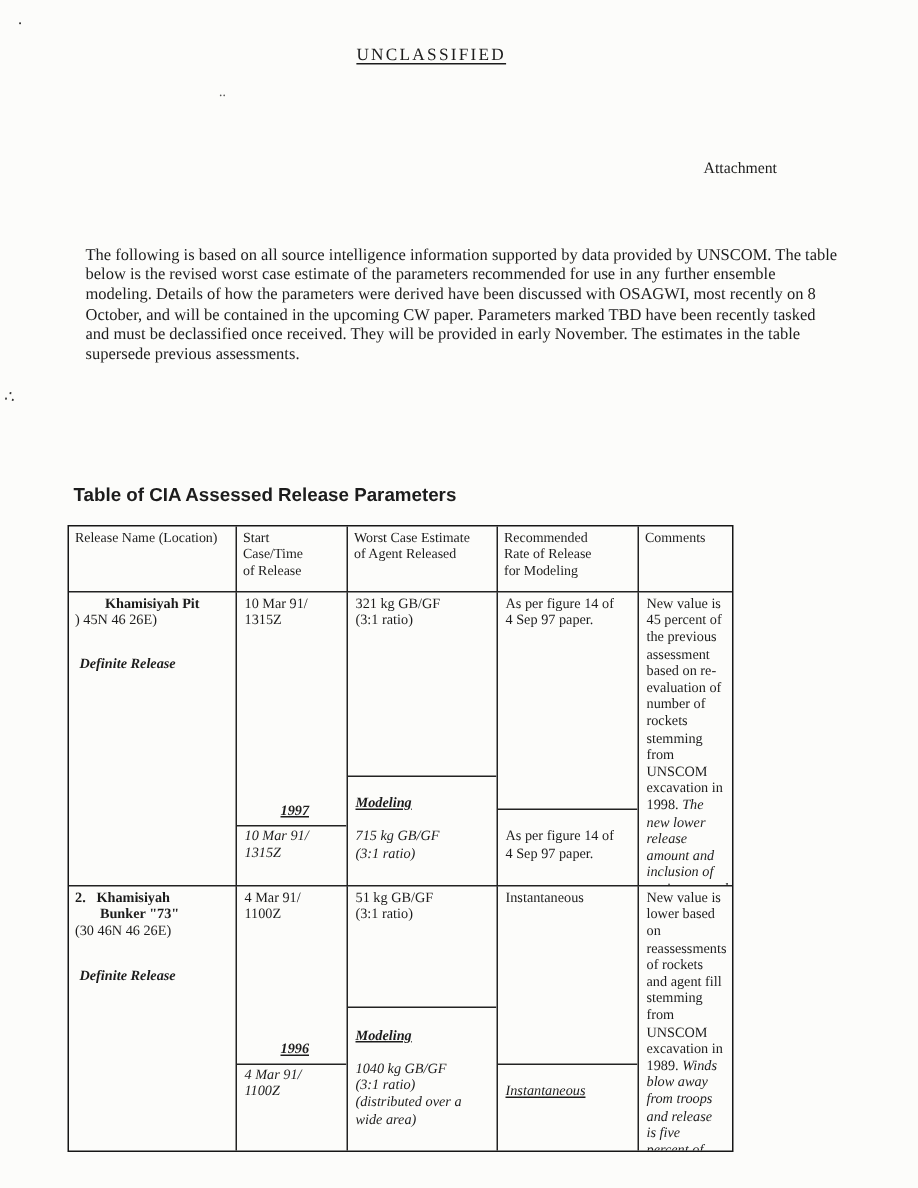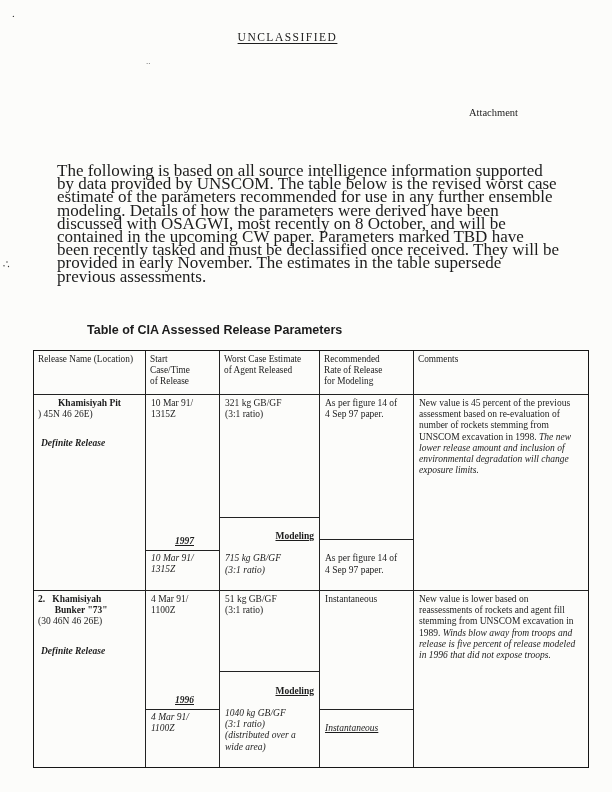--- a/index.html
+++ b/index.html
@@ -14,29 +14,29 @@
     text-align: center; font-size: 11.5px; letter-spacing: 1.5px;
   }
   .classification span { text-decoration: underline; text-underline-offset: 2px; }
   .attachment { position: absolute; top: 107px; right: 94px; font-size: 10.5px; }
   .doc-title {
     position: absolute; top: 129px; left: 57px;
     font-size: 13px; font-weight: bold; letter-spacing: 0.2px;
   }
   .intro {
     position: absolute; top: 164px; left: 57px; width: 503px;
-    font-size: 17px; line-height: 13.2px; text-align: left;
+    font-size: 11px; line-height: 13.2px; text-align: left;
   }
   .table-title {
     position: absolute; top: 323px; left: 49px;
     font-family: "Liberation Sans", sans-serif;
-    font-size: 12.5px; font-weight: bold; margin-left: 38px;
+    font-size: 12.5px; font-weight: bold;
   }
   .ptable {
-    position: absolute; top: 350px; left: 33px; width: 556px;
+    position: absolute; top: 350px; left: 45px; width: 444px;
     display: grid;
     grid-template-columns: 112px 74px 100px 94px 1fr;
     grid-template-rows: 44px 196px 176px;
     border: 1.6px solid #161616;
     font-size: 9.5px; line-height: 11.2px;
   }
   .cell {
     border-right: 1px solid #222;
     border-bottom: 1px solid #222;
     display: flex; flex-direction: column; overflow: hidden;
@@ -53,21 +53,21 @@
   .rname.center { text-align: center; }
   .rloc { white-space: pre-line; }
   .status { font-weight: bold; font-style: italic; margin-top: 18px; margin-left: 3px; }
   .val { white-space: pre-line; }
   .italic { font-style: italic; }
   .u-italic { font-style: italic; text-decoration: underline; }
   .year {
     margin-top: auto; text-align: right; padding-right: 20px;
     font-style: italic; font-weight: bold; text-decoration: underline;
   }
-  .modeling { font-weight: bold; text-decoration: underline; text-align: right; }
+  .modeling { font-style: italic; font-weight: bold; text-decoration: underline; }
   .comments-text { white-space: normal; }
   .artifact { position: absolute; color: #2a2a2a; }
   .a1 { top: 7px; left: 12px; font-size: 11px; }
   .a2 { top: 56px; left: 146px; font-size: 9px; color: #555; }
   .a3 { top: 258px; left: 3px; font-size: 11px; color: #333; transform: rotate(10deg); }
 </style>
 </head>
 <body>
 
 <div class="page">

